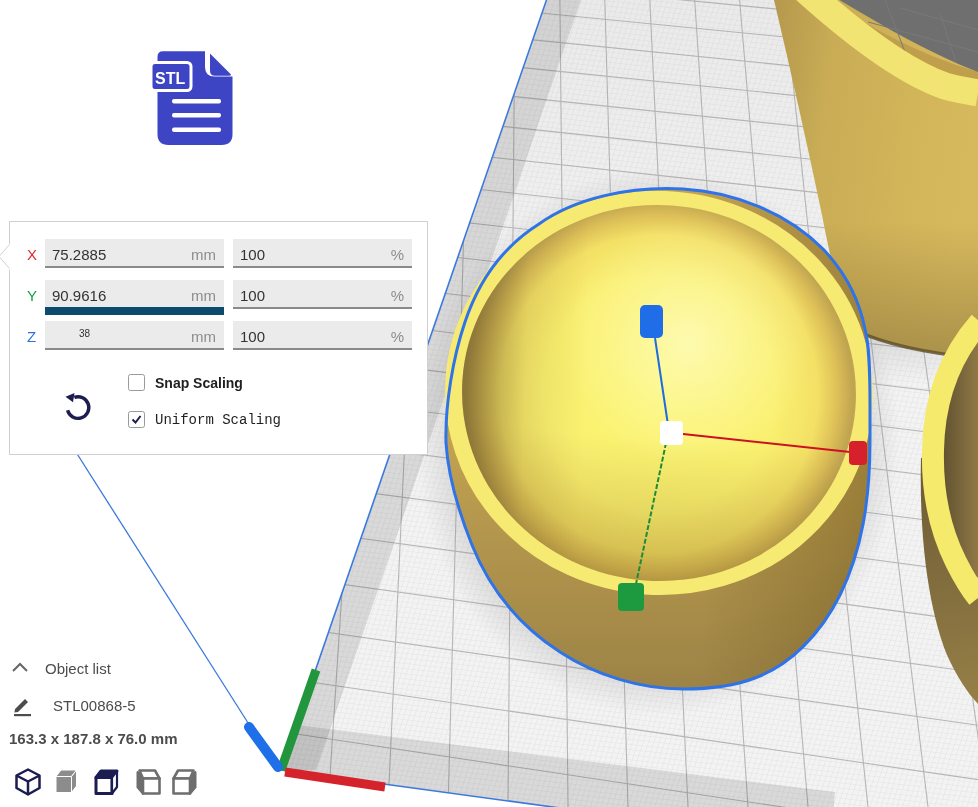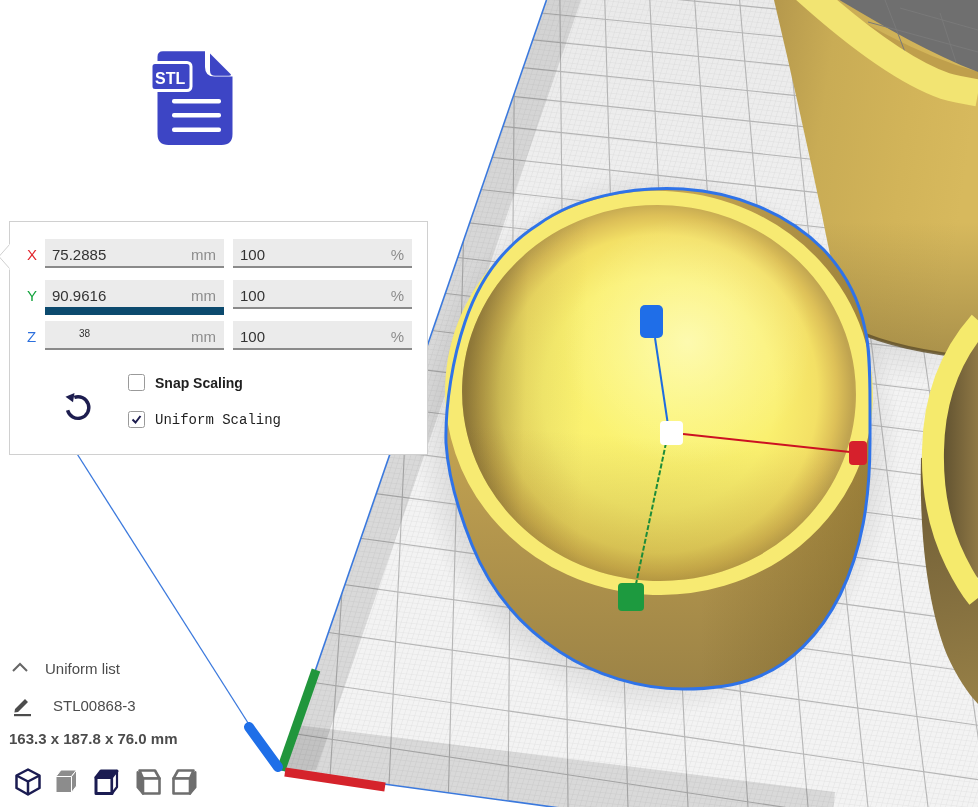--- a/index.html
+++ b/index.html
@@ -232,26 +232,26 @@
 <div style="position:absolute;left:118px;top:189px;width:15px;height:15px;border:1.5px solid #9a9a9a;border-radius:2.5px;background:#fff;">
 <svg width="13" height="13" viewBox="0 0 13 13" style="position:absolute;left:1px;top:1px">
           <path d="M 2.5,6.5 L 5.5,9.5 L 10.5,3" fill="none" stroke="#1d1d4f" stroke-width="2"></path>
         </svg>
 </div>
 <span style="position:absolute;left:145px;top:190px;font-size:14px;color:#1f1f1f;font-family:Liberation Mono, monospace;">Uniform Scaling</span>
 </div>
 <svg width="24" height="14" viewBox="0 0 24 14" style="position:absolute;left:9px;top:661px">
 <path d="M 4,10 L 11,3 L 18,10" fill="none" stroke="#666" stroke-width="2"></path>
 </svg>
-<span style="position:absolute;left:45px;top:660px;font-size:15px;color:#4c4c4c;">Uniform list</span>
+<span style="position:absolute;left:45px;top:660px;font-size:15px;color:#4c4c4c;">Object list</span>
 <svg width="22" height="22" viewBox="0 0 22 22" style="position:absolute;left:12px;top:695px">
 <path d="M 3,14 L 13,4 L 16,7 L 6,17 Z M 3,14 L 2.4,17.6 L 6,17 Z" fill="#4c4c4c"></path>
 <rect x="2" y="19" width="17" height="2.2" fill="#4c4c4c"></rect>
 </svg>
-<span style="position:absolute;left:53px;top:697px;font-size:15px;color:#4c4c4c;">STL00868-3</span>
+<span style="position:absolute;left:53px;top:697px;font-size:15px;color:#4c4c4c;">STL00868-5</span>
 <span style="position:absolute;left:9px;top:730px;font-size:15px;color:#4c4c4c;font-weight:bold;">163.3 x 187.8 x 76.0 mm</span>
 <svg width="210" height="40" viewBox="0 0 210 40" style="position:absolute;left:9px;top:766px">
 <g stroke="#1b1c52" stroke-width="2.5" fill="none" stroke-linejoin="round">
   <path d="M 19,3.5 L 30.5,9.5 L 30.5,22 L 19,28.5 L 7.5,22 L 7.5,9.5 Z"></path>
   <path d="M 7.5,9.5 L 19,15.5 L 30.5,9.5 M 19,15.5 L 19,28.5"></path>
 </g>
 <g>
   <path d="M 47,10.5 h 15.5 v 16 h -15.5 Z" fill="#8c8c8c" stroke="#ffffff" stroke-width="1"></path>
   <path d="M 47,10.5 l 5,-6.5 h 15.5 l -5,6.5 Z" fill="#8c8c8c" stroke="#ffffff" stroke-width="1"></path>
   <path d="M 62.5,10.5 l 5,-6.5 v 16 l -5,6.5 Z" fill="#8c8c8c" stroke="#ffffff" stroke-width="1"></path>

